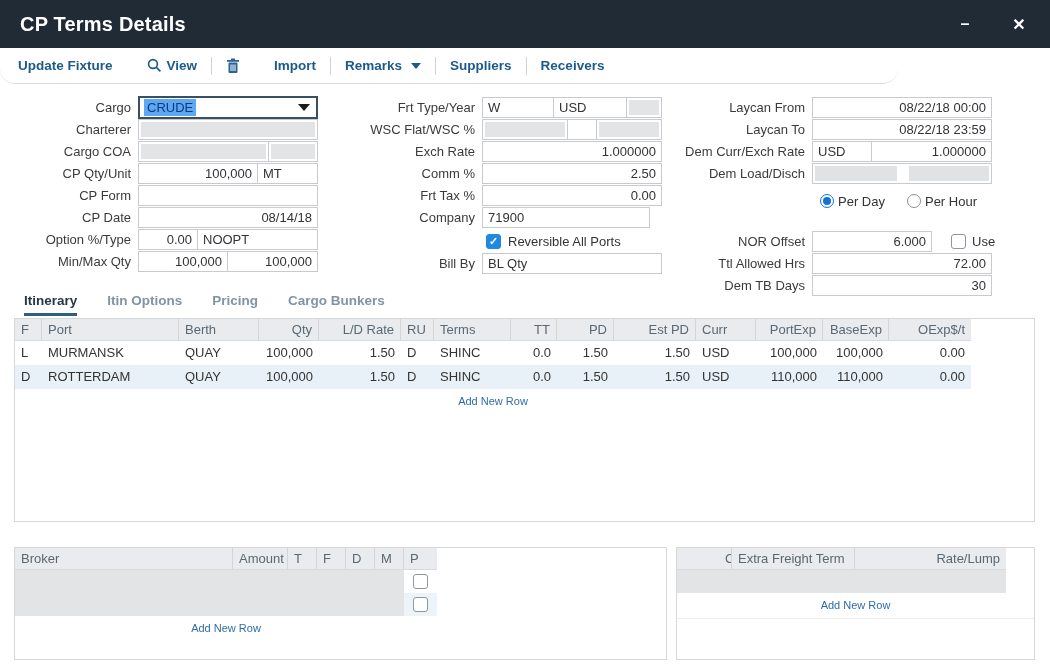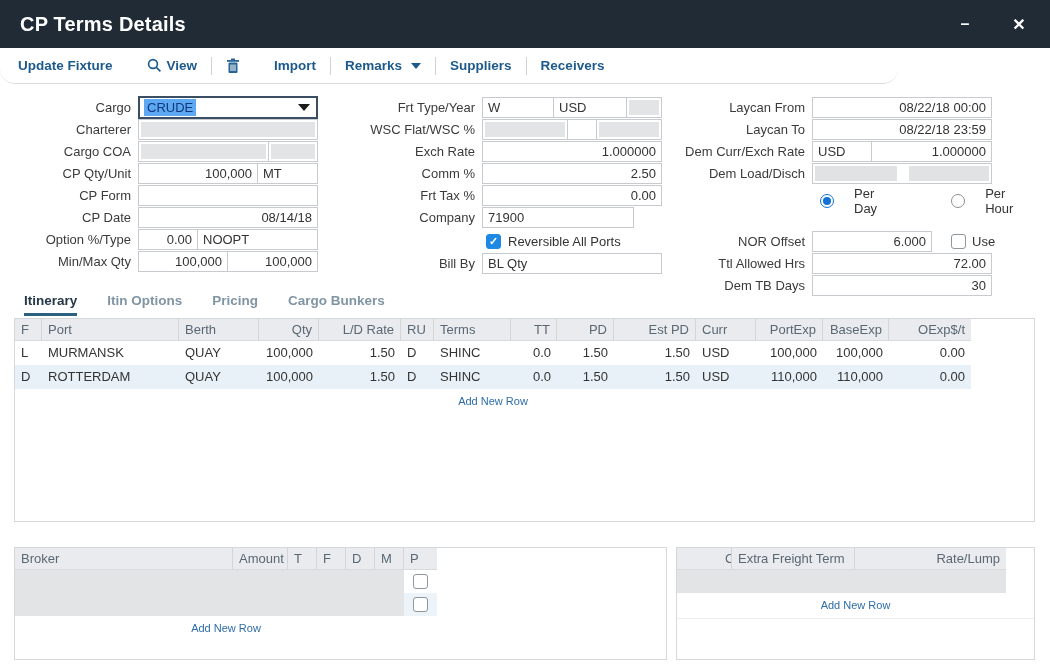--- a/index.html
+++ b/index.html
@@ -240,21 +240,21 @@
     </div>
     <div class="frow">
       <div class="flabel">Frt Tax %</div>
       <div class="fwrap">
           <div class="fld num" style="width:180px;">0.00</div>
         </div>
     </div>
     <div class="frow">
       <div class="flabel">Company</div>
       <div class="fwrap">
-          <div class="fld" style="width:152px;">71900</div>
+          <div class="fld" style="width:168px;">71900</div>
         </div>
     </div>
     <div class="chkrow" style="margin:4px 0 3px 162px;">
       <span class="chk on">✓</span>
       <span>Reversible All Ports</span>
     </div>
     <div class="frow">
       <div class="flabel">Bill By</div>
       <div class="fwrap">
           <div class="fld" style="width:180px;">BL Qty</div>
@@ -284,21 +284,21 @@
     </div>
     <div class="frow">
       <div class="flabel">Dem Load/Disch</div>
       <div class="fwrap">
           <div class="fld-split">
             <span class="gblk" style="width:82px;"></span>
             <span class="gblk" style="width:80px;"></span>
           </div>
         </div>
     </div>
-    <div class="chkrow" style="margin:8px 0 0 148px; gap:20px;">
+    <div class="chkrow" style="margin:8px 0 0 148px; gap:4px;">
       <span class="radio on"></span>
       <span>Per Day</span>
       <span style="width:14px;"></span>
       <span class="radio"></span>
       <span>Per Hour</span>
     </div>
     <div class="frow" style="margin-top:21px;">
       <div class="flabel">NOR Offset</div>
       <div class="fwrap" style="width:222px; align-items:center;">
         <div class="fld num" style="width:120px;">6.000</div>

